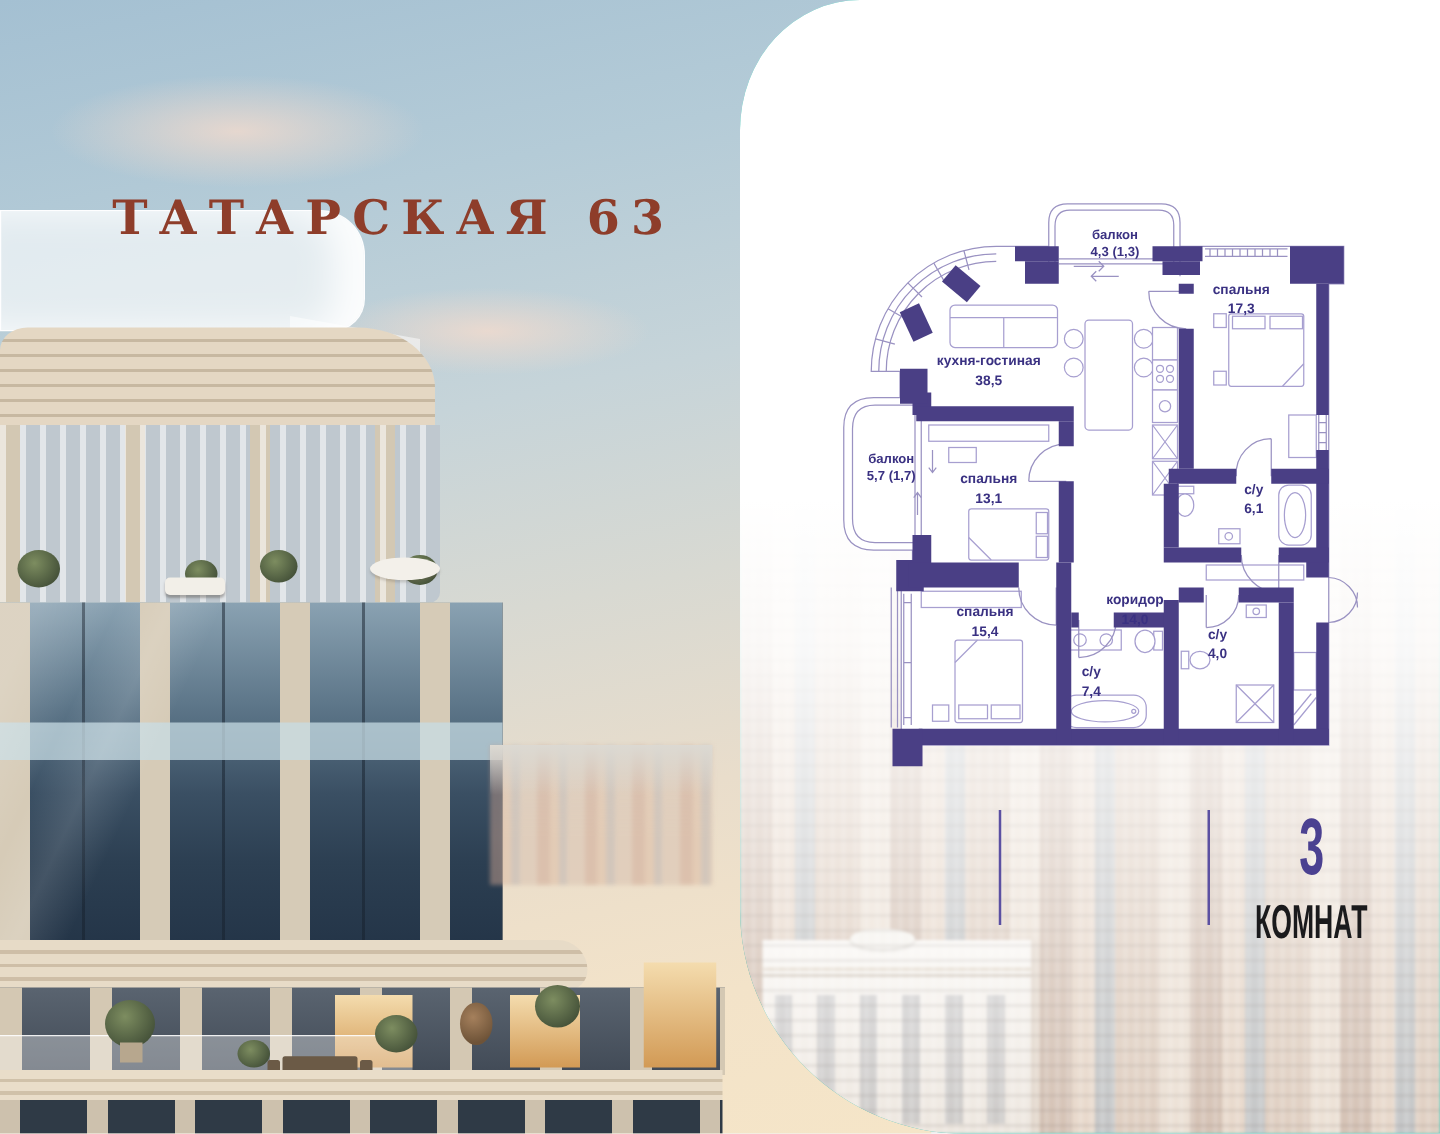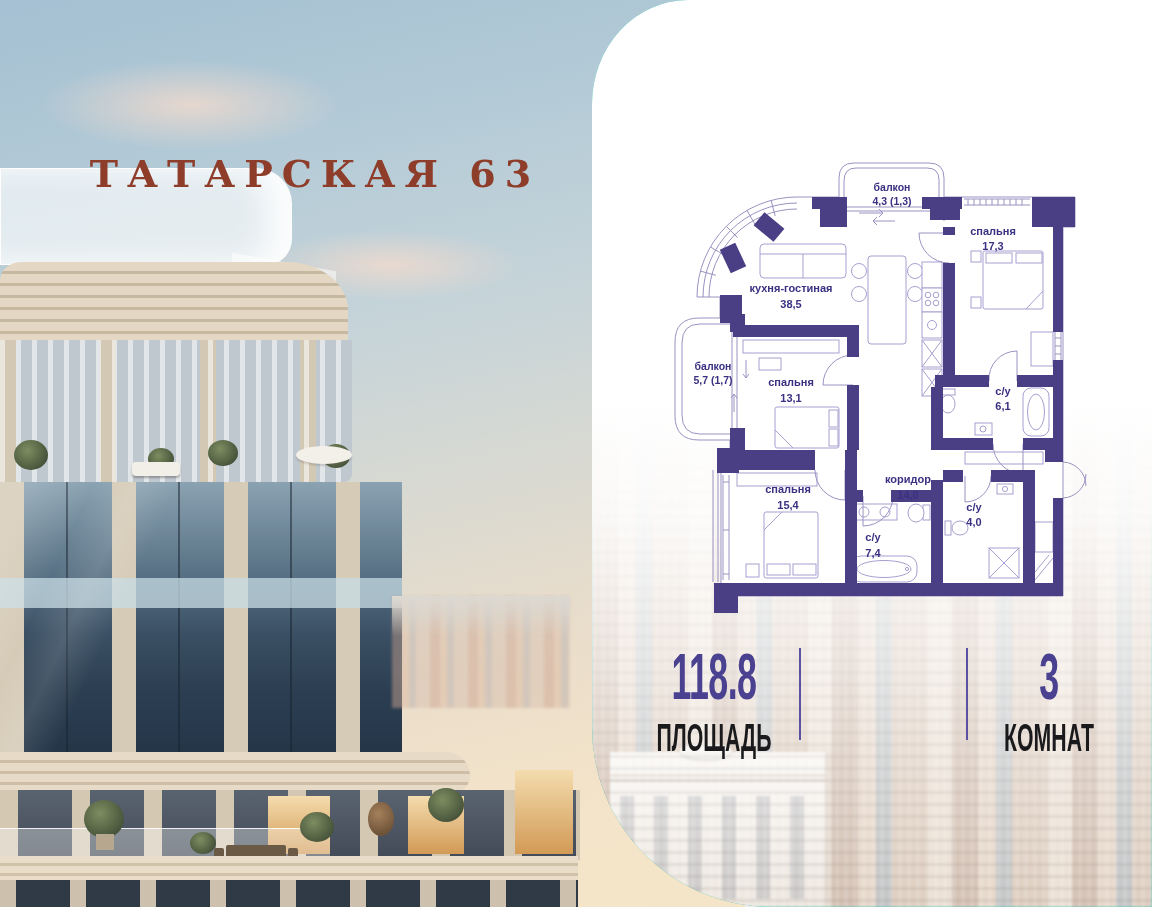--- a/index.html
+++ b/index.html
@@ -317,24 +317,20 @@
       <text class="t11" x="881" y="483" text-anchor="middle">коридор</text>
       <text class="t11" x="881" y="499" text-anchor="middle">14,0</text>
       <text class="t11" x="761" y="493" text-anchor="middle">спальня</text>
       <text class="t11" x="761" y="509" text-anchor="middle">15,4</text>
       <text class="t11" x="846" y="541" text-anchor="middle">с/у</text>
       <text class="t11" x="846" y="557" text-anchor="middle">7,4</text>
       <text class="t11" x="947" y="511" text-anchor="middle">с/у</text>
       <text class="t11" x="947" y="526" text-anchor="middle">4,0</text>
     </svg>
 
-    <div class="stat" style="left:12px;top:645px;">
-      <div class="stat-value">118.8</div>
-      <div class="stat-label">ПЛОЩАДЬ</div>
-    </div>
     <div class="vline" style="left:207px;"></div>
     <div class="vline" style="left:374px;"></div>
     <div class="stat" style="left:347px;top:645px;">
       <div class="stat-value">3</div>
       <div class="stat-label">КОМНАТ</div>
     </div>
   </div>
 
 </div>
 

